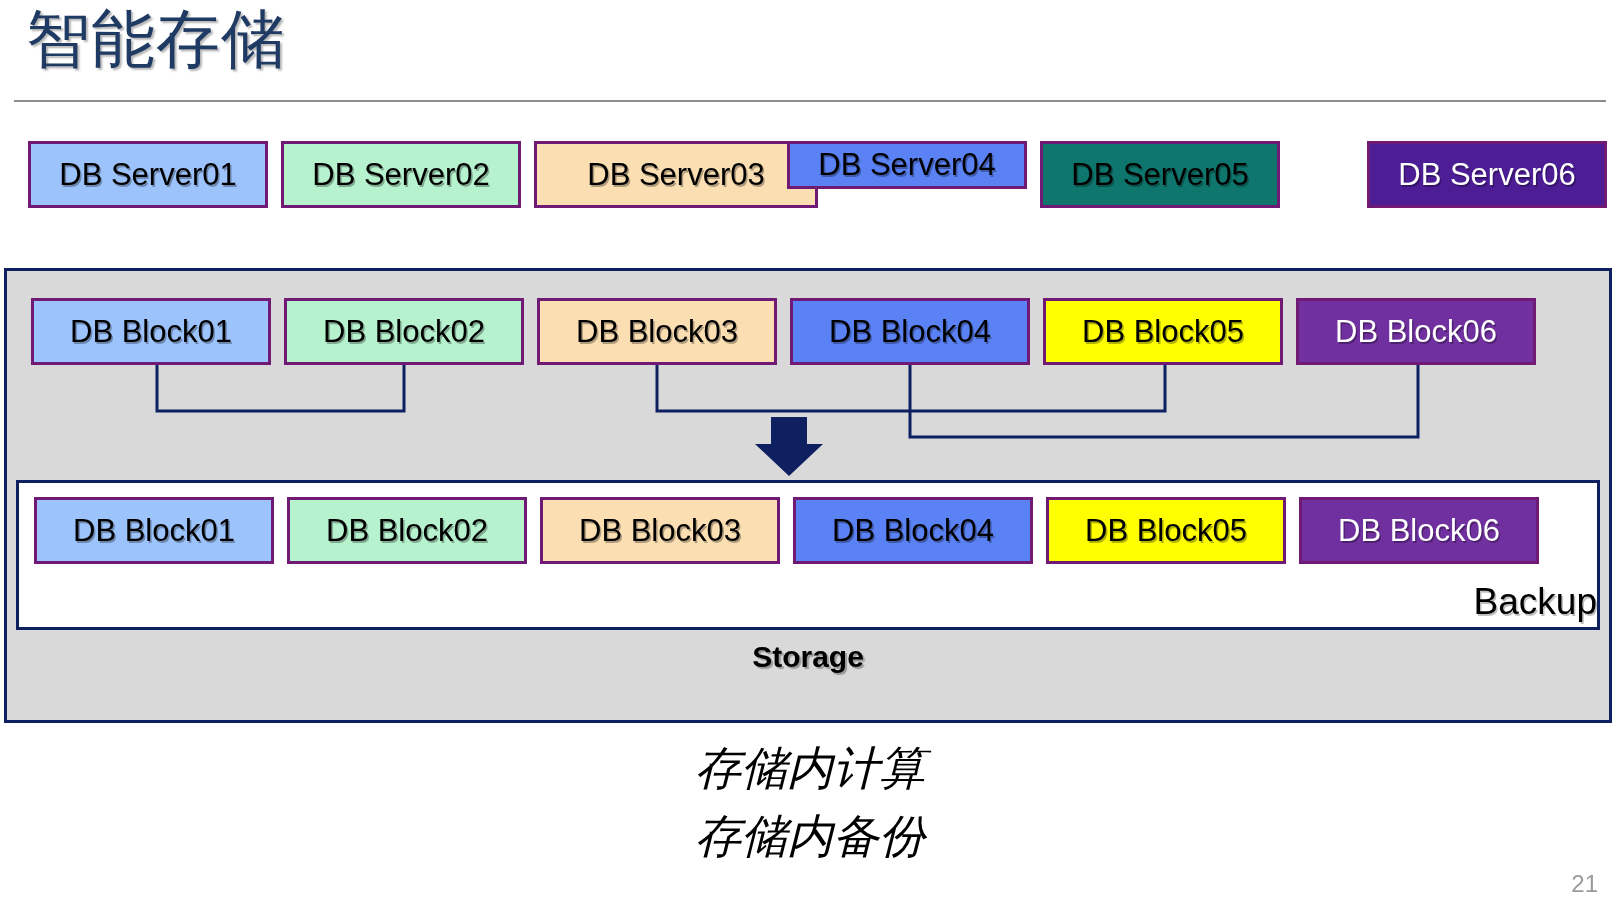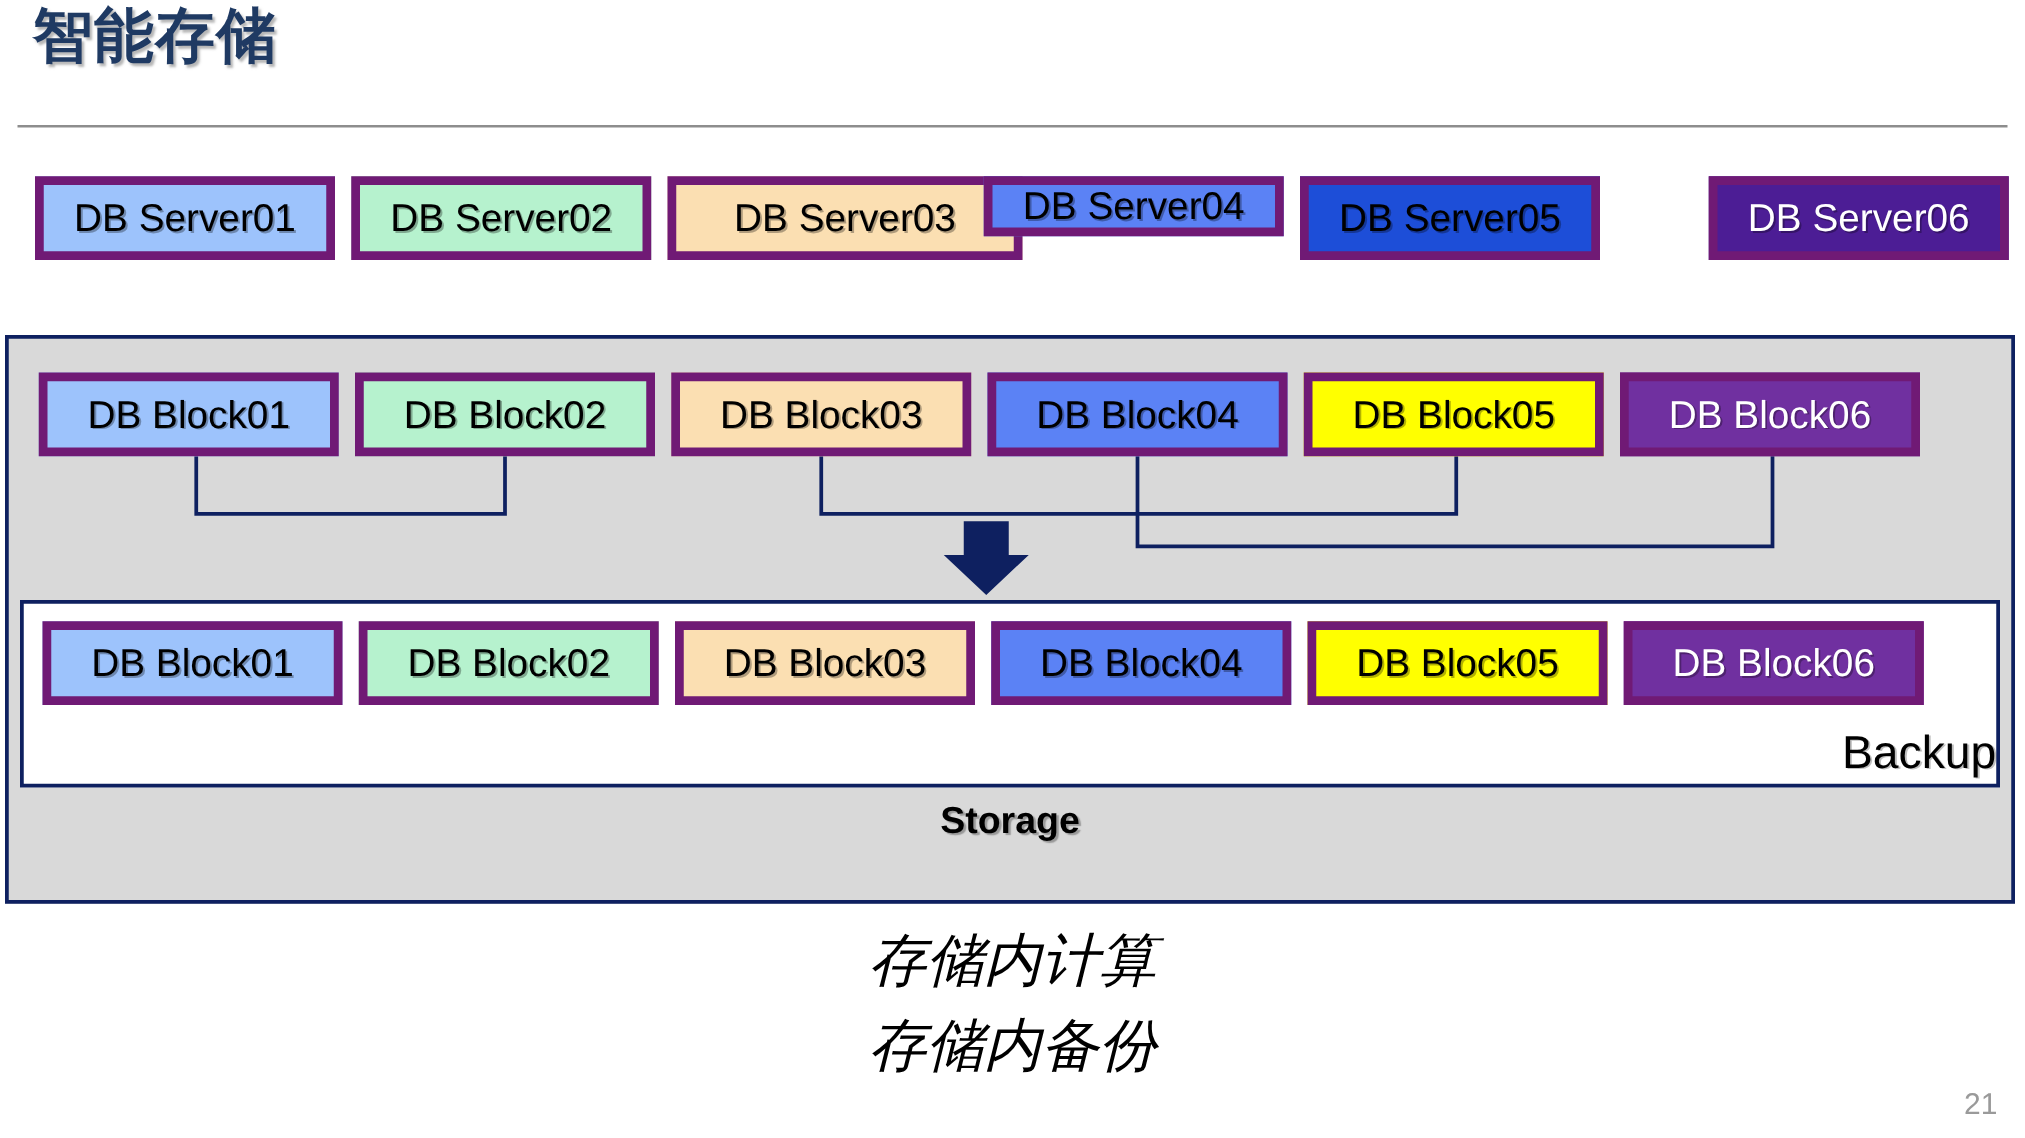--- a/index.html
+++ b/index.html
@@ -13,43 +13,43 @@
     position: relative;
     overflow: hidden;
     font-family: "Liberation Sans", "DejaVu Sans", sans-serif;
   }
 
   
   #slide-title {
     position: absolute;
     left: 26px;
     top: 2px;
-    font-size: 48px;
+    font-size: 64px;
     line-height: 1.18;
-    font-weight: 700;
+    font-weight: 400;
     color: #1F3A63;
     letter-spacing: 1px;
     text-shadow: 2px 2px 2px rgba(120,120,120,0.55);
     white-space: nowrap;
     text-align: right;
   }
   #title-rule {
     position: absolute;
     left: 14px;
     top: 100px;
     width: 1592px;
     height: 2px;
     background: #8d8d8d;
   }
 
   
   .cbox {
     position: absolute;
     box-sizing: border-box;
-    border: 7px solid #701a75;
+    border: 3px solid #701a75;
     display: flex;
     align-items: center;
     justify-content: center;
     font-size: 31px;
     color: #000000;
     white-space: nowrap;
     text-shadow: 1.5px 1.5px 0 rgba(0,0,0,0.30);
   }
   .cbox.light-text {
     color: #ffffff;
@@ -148,21 +148,21 @@
     </div>
     <div class="cbox" style="left: 281px; top: 141px; width: 240px; height: 67px; background: rgb(182, 242, 206); color: rgb(0, 0, 0);">
       <span>DB Server02</span>
     </div>
     <div class="cbox" style="left: 534px; top: 141px; width: 284px; height: 67px; background: rgb(251, 223, 178); color: rgb(0, 0, 0);">
       <span>DB Server03</span>
     </div>
     <div class="cbox" style="left: 787px; top: 141px; width: 240px; height: 48px; background: rgb(91, 130, 245); color: rgb(0, 0, 0);">
       <span>DB Server04</span>
     </div>
-    <div class="cbox" style="left: 1040px; top: 141px; width: 240px; height: 67px; background: #1d4ed8; color: rgb(0, 0, 0);">
+    <div class="cbox" style="left: 1040px; top: 141px; width: 240px; height: 67px; background: #0f766e; color: rgb(0, 0, 0);">
       <span>DB Server05</span>
     </div>
     <div class="cbox light-text" style="left: 1367px; top: 141px; width: 240px; height: 67px; background: #4c1d95; color: rgb(255, 255, 255);">
       <span>DB Server06</span>
     </div>
   </div>
 
 <div id="storage-panel">
 
   <svg id="connectors" viewBox="0 0 1602 449" preserveAspectRatio="none">

